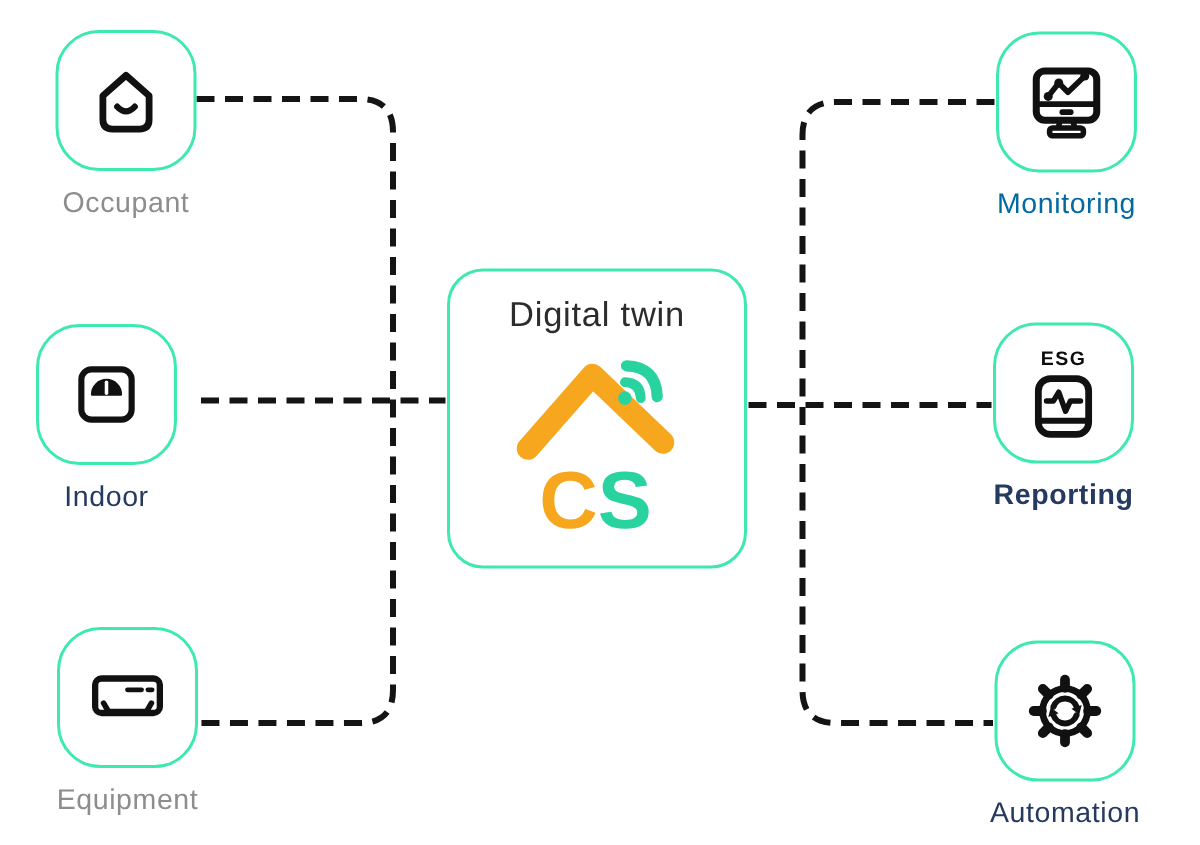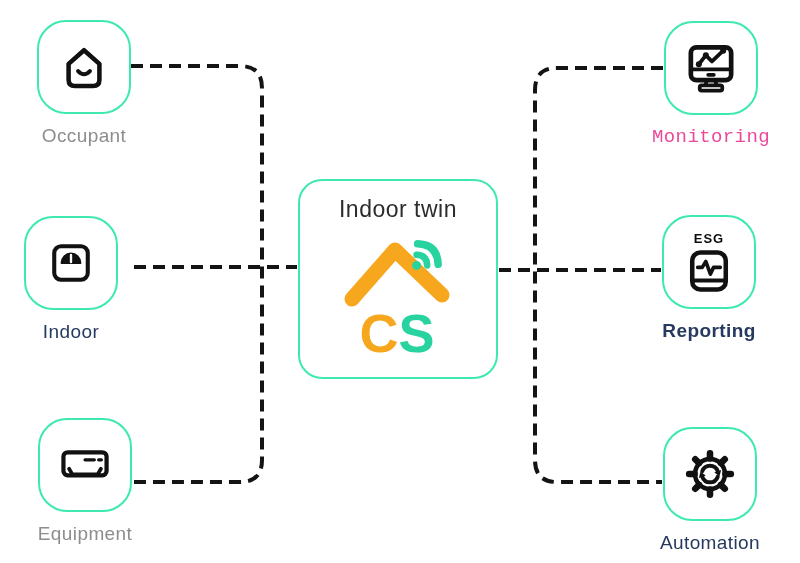--- a/index.html
+++ b/index.html
@@ -77,21 +77,21 @@
         <rect x="9" y="18.5" width="46" height="24.5" rx="4.5" fill="none" stroke="#111111" stroke-width="4.5"></rect>
         <line x1="32" y1="26.5" x2="42" y2="26.5" stroke="#111111" stroke-width="3.4" stroke-linecap="round"></line>
         <line x1="46.5" y1="26.5" x2="49.5" y2="26.5" stroke="#111111" stroke-width="3.4" stroke-linecap="round"></line>
         <path d="M15 36 L18.5 42 H45.5 L49 36" fill="none" stroke="#111111" stroke-width="4" stroke-linejoin="round" stroke-linecap="round"></path>
       </svg>
     </div>
     <span class="node-label label-gray" style="color: rgb(141, 141, 141);">Equipment</span>
   </div>
 
   <div id="center-node">
-    <div id="center-title">Indoor twin</div>
+    <div id="center-title">Digital twin</div>
     <svg id="cs-logo" width="120" height="135" viewBox="0 0 120 135">
 
       <path d="M12 73 L55 24 L102 69" fill="none" stroke="#f6a71e" stroke-width="15" stroke-linecap="round" stroke-linejoin="round"></path>
 
       <g transform="rotate(45 78 38)">
         <circle cx="78" cy="40" r="4.5" fill="#29d3a0"></circle>
         <path d="M70.5 32.5 Q78 25.5 85.5 32.5" fill="none" stroke="#29d3a0" stroke-width="6.5" stroke-linecap="round"></path>
         <path d="M63.5 24 Q78 10.5 92.5 24" fill="none" stroke="#29d3a0" stroke-width="7.5" stroke-linecap="round"></path>
       </g>
 
@@ -108,21 +108,21 @@
         <line x1="10.5" y1="33.5" x2="53.5" y2="33.5" stroke="#111111" stroke-width="4"></line>
         <line x1="29" y1="39.2" x2="35" y2="39.2" stroke="#111111" stroke-width="4" stroke-linecap="round"></line>
         <polyline points="19,28 26.5,18.5 33,25 45,13.5" fill="none" stroke="#111111" stroke-width="4" stroke-linecap="round" stroke-linejoin="round"></polyline>
         <circle cx="19" cy="28" r="3.2" fill="#111111"></circle>
         <circle cx="26.5" cy="18.5" r="3.2" fill="#111111"></circle>
         <circle cx="45" cy="13.5" r="3.2" fill="#111111"></circle>
         <path d="M27.5 45.5 L26 50.5 M36.5 45.5 L38 50.5" stroke="#111111" stroke-width="4"></path>
         <rect x="20" y="50.5" width="24" height="5.5" rx="2" fill="none" stroke="#111111" stroke-width="4"></rect>
       </svg>
     </div>
-    <span class="node-label label-navy" style="color: #ec4899; font-family: Liberation Mono, monospace;">Monitoring</span>
+    <span class="node-label label-navy" style="color: #0369a1;">Monitoring</span>
   </div>
 
   <div class="node" style="left:662px;top:215px;">
     <div class="node-box">
       <div class="esg-badge">ESG</div>
       <svg width="58" height="46" viewBox="0 0 64 46">
         <rect x="13.5" y="2.5" width="37" height="41" rx="9" fill="none" stroke="#111111" stroke-width="5"></rect>
         <line x1="13.5" y1="33.5" x2="50.5" y2="33.5" stroke="#111111" stroke-width="4.5"></line>
         <path d="M19.5 19 H24.5 L28.5 12.5 L33.5 26.5 L37 19 H44.5" fill="none" stroke="#111111" stroke-width="4" stroke-linecap="round" stroke-linejoin="round"></path>
       </svg>

